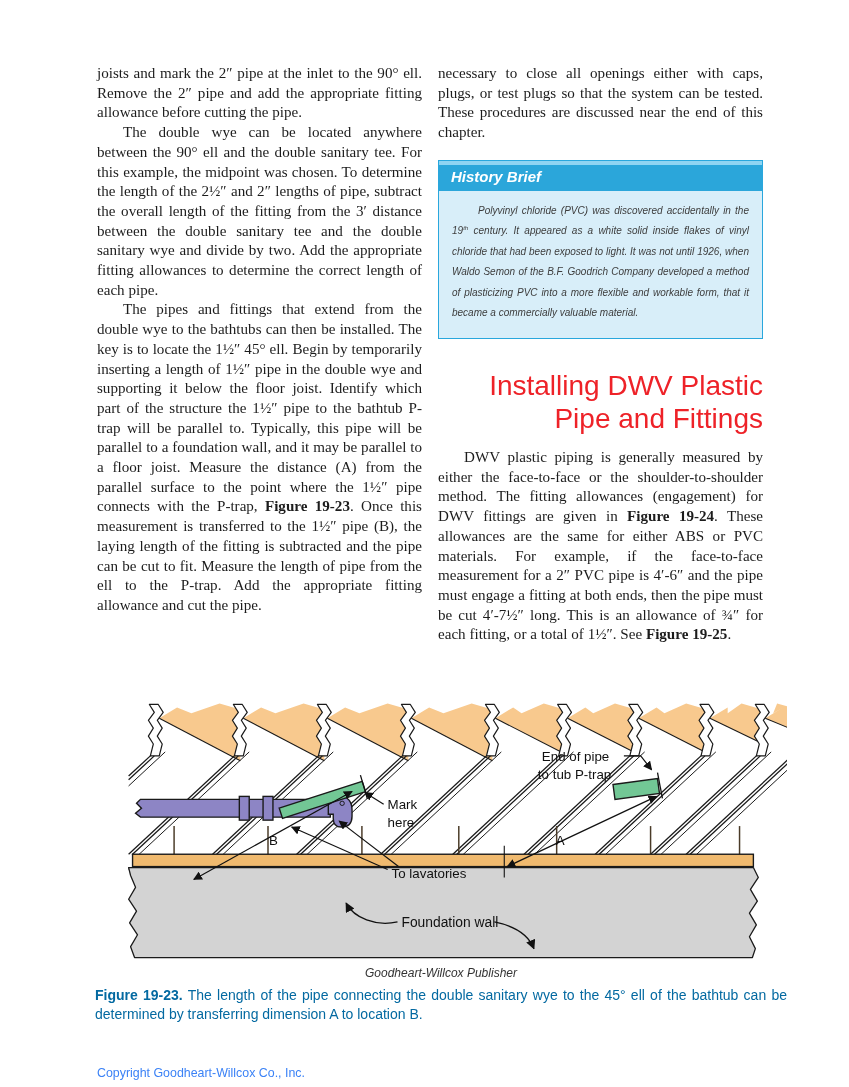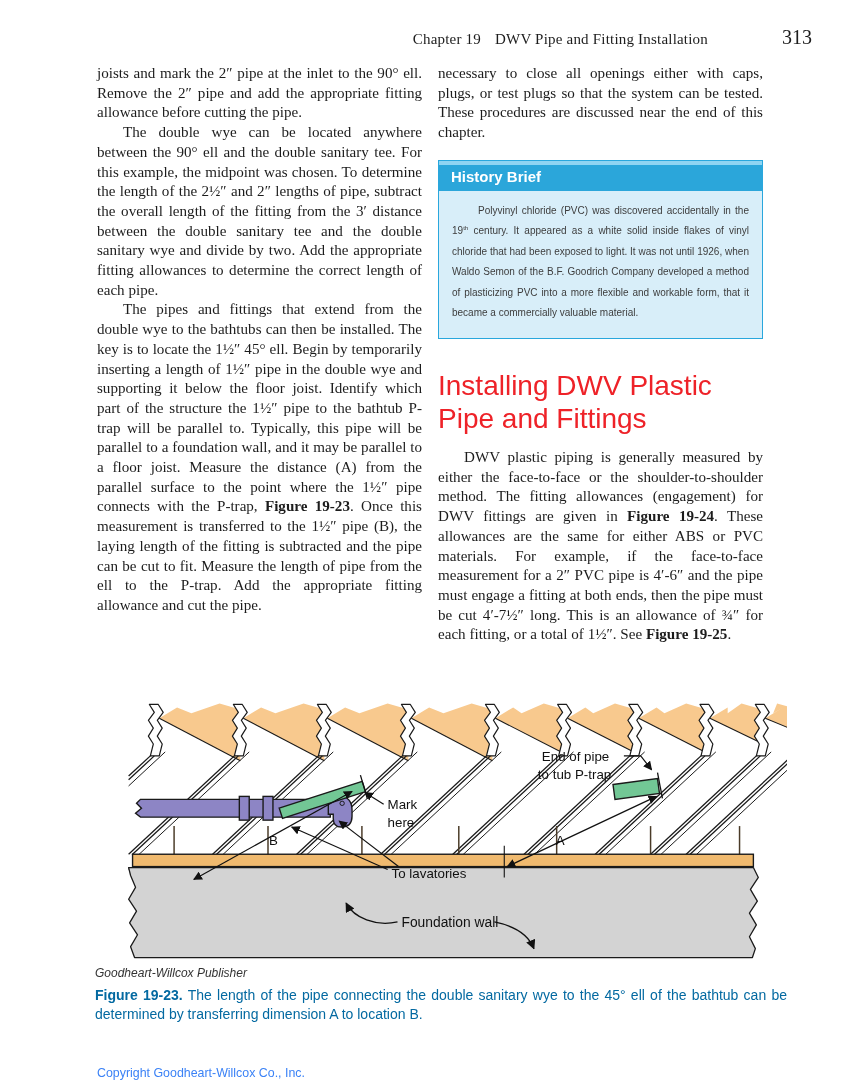--- a/index.html
+++ b/index.html
@@ -11,52 +11,48 @@
   .runhead{position:absolute;top:26px;left:97px;right:37px;display:flex;justify-content:flex-end;align-items:baseline;}
   .runhead .chap{font-size:15px;color:#1c1c1c;margin-right:74px;letter-spacing:.2px;}
   .runhead .chap .sp{display:inline-block;width:14px;}
   .runhead .pagenum{font-size:20px;color:#1c1c1c;}
   
   .columns{position:absolute;top:64px;left:97px;width:686px;display:flex;gap:16px;}
   .col{width:325px;font-size:15.1px;line-height:19.7px;text-align:justify;}
   .col p{margin:0;}
   .col p.indent{text-indent:26px;}
   
-  .hbox{margin-top:17px;border:1.6px solid #29a7dd;background:#d8eef9;}
+  .hbox{margin-top:17px;border:1.6px solid #29a7dd;background:#d8eef9;font-style:italic;}
   .hbox-header{background:#2ba6da;border-top:4px solid #8fd4f2;padding:2px 10px 4px 12px;
     font-family:"Liberation Sans",sans-serif;font-weight:bold;font-size:15px;color:#ffffff;}
   .hbox-body{padding:10px 13px 14px 13px;font-family:"Liberation Sans",sans-serif;
     font-size:10px;line-height:20.6px;color:#3d3d3d;text-align:justify;}
   .hbox-body p{margin:0;text-indent:26px;}
   sup{font-size:.62em;vertical-align:super;line-height:0;}
   
   .red-head{font-family:"Liberation Sans",sans-serif;font-weight:400;font-size:28px;line-height:33px;
-    color:#ee2228;margin:30px 0 13px 0;text-align:left;}
+    color:#ee2228;margin:30px 0 13px 0;text-align:right;}
   
   .figwrap{position:absolute;top:698px;left:95px;width:692px;}
   .figwrap svg{display:block;}
   .publisher{font-family:"Liberation Sans",sans-serif;font-style:italic;font-size:12px;color:#333;
-    text-align:left;margin-top:2px;}
+    text-align:center;margin-top:2px;}
   .caption{font-family:"Liberation Sans",sans-serif;font-size:14px;line-height:19px;color:#0369a1;
     text-align:justify;margin-top:6px;}
   .caption b{font-weight:bold;}
   .copyright{position:absolute;top:1066px;left:97px;font-family:"Liberation Sans",sans-serif;
     font-size:12.4px;color:#3b82f6;}
   
   .figlabel{font-family:"Liberation Sans",sans-serif;font-size:13.5px;fill:#111;}
 </style>
 </head>
 <body>
 
 <div class="page">
 
-  <div class="runhead">
-    <div class="chap"><span>Chapter 19</span><span class="sp"></span><span>DWV Pipe and Fitting Installation</span></div>
-    <div class="pagenum">313</div>
-  </div>
 
   <div class="columns">
 
     <div class="col">
       <p>joists and mark the 2″ pipe at the inlet to the 90° ell. Remove the 2″ pipe and add the appropriate fitting allowance before cutting the pipe.</p>
       <p class="indent">The double wye can be located anywhere between the 90° ell and the double sanitary tee. For this example, the midpoint was chosen. To determine the length of the 2½″ and 2″ lengths of pipe, subtract the overall length of the fitting from the 3′ distance between the double sanitary tee and the double sanitary wye and divide by two. Add the appropriate fitting allowances to determine the correct length of each pipe.</p>
       <p class="indent"><span>The pipes and fittings that extend from the double wye to the bathtubs can then be installed. The key is to locate the 1½″ 45° ell. Begin by temporarily inserting a length of 1½″ pipe in the double wye and supporting it below the floor joist. Identify which part of the structure the 1½″ pipe to the bathtub P-trap will be parallel to. Typically, this pipe will be parallel to a foundation wall, and it may be parallel to a floor joist. Measure the distance (A) from the parallel surface to the point where the 1½″ pipe connects with the P-trap, </span><b>Figure 19-23</b><span>. Once this measurement is transferred to the 1½″ pipe (B), the laying length of the fitting is subtracted and the pipe can be cut to fit. Measure the length of pipe from the ell to the P-trap. Add the appropriate fitting allowance and cut the pipe.</span></p>
     </div>
 
     <div class="col">

